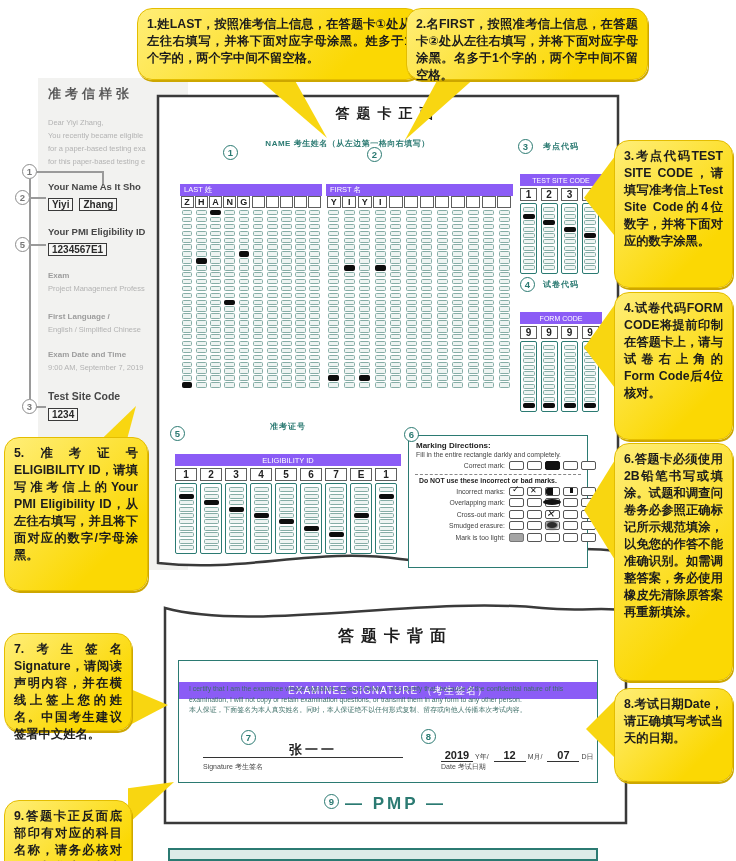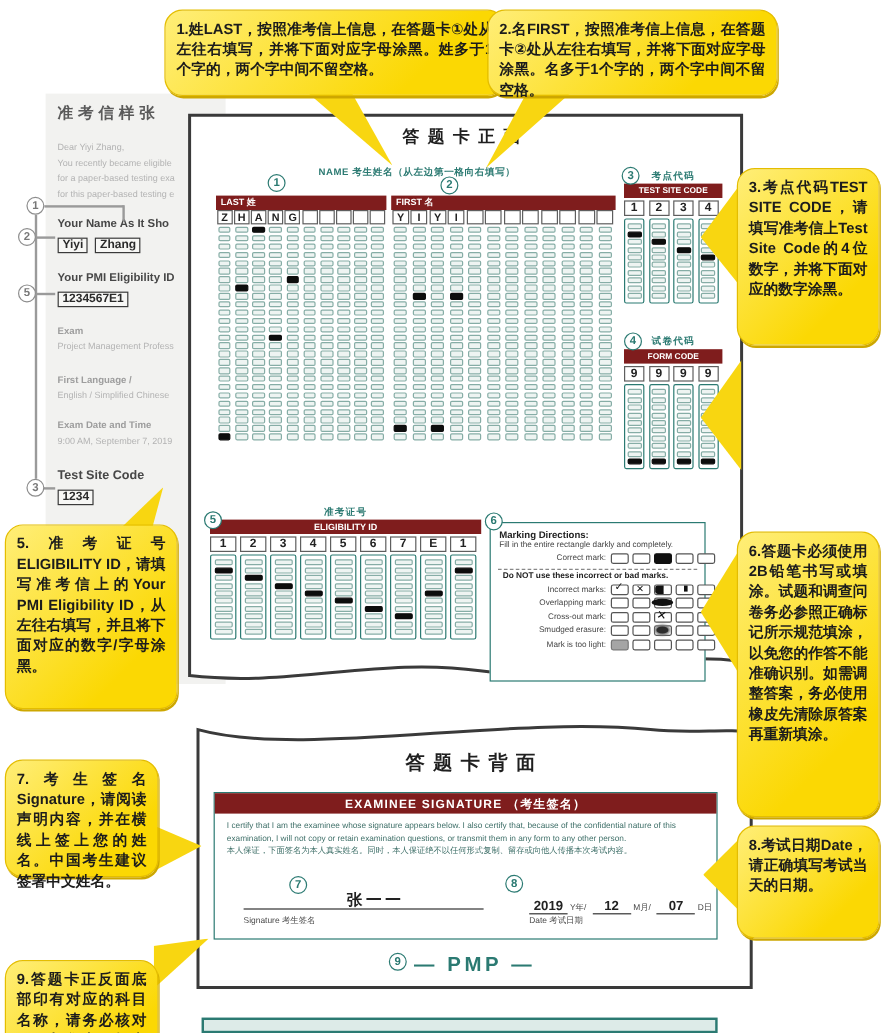--- a/index.html
+++ b/index.html
@@ -15,21 +15,21 @@
   .l-row{position:absolute;left:10px;white-space:nowrap;}
   .lconn{position:absolute;background:#9a9a9a;z-index:2;}
   
   .circ{position:absolute;width:15px;height:15px;border:1.5px solid #2b7a72;border-radius:50%;background:#fff;
         color:#2b7a72;font-size:9.5px;font-weight:bold;display:flex;align-items:center;justify-content:center;z-index:6;box-sizing:border-box;}
   .circ.gray{border-color:#8d8d8d;color:#787878;}
   
   .sheet{position:absolute;z-index:2;}
   .sheet svg{position:absolute;left:0;top:0;}
   .sheet-title{position:absolute;width:100%;text-align:center;font-size:14px;font-weight:bold;color:#1f1f1f;letter-spacing:7px;}
-  .tealbar{background:#7f1d1d;color:#fff;font-weight:bold;display:flex;align-items:center;box-sizing:border-box;}
+  .tealbar{background:#8b5cf6;color:#fff;font-weight:normal;display:flex;align-items:center;box-sizing:border-box;margin-top:21px;}
   .name-label{position:absolute;text-align:center;font-size:8px;font-weight:bold;color:#2b7a72;letter-spacing:0.5px;}
   .cn-mini{position:absolute;font-size:8px;font-weight:bold;color:#2b7a72;letter-spacing:1px;}
   
   .gridrow{display:flex;}
   .gcol{flex:none;}
   .gchar{height:12px;border:1px solid #5e5e5e;background:#fff;font-size:9px;font-weight:bold;color:#222;
          display:flex;align-items:center;justify-content:center;margin-bottom:2px;box-sizing:border-box;}
   .gcolbox{box-sizing:border-box;}
   .bubble{box-sizing:border-box;border:1px solid #86ada6;background:#eef4f2;border-radius:1.5px;}
   .bubble.fill{background:#0d0d0d;border-color:#0d0d0d;}
@@ -1209,19 +1209,20 @@
   <div class="tail" style="left:584px;top:300px;width:34px;height:92px;clip-path:polygon(100% 0,100% 100%,0 52%)"></div>
   <div class="tail" style="left:584px;top:455px;width:34px;height:110px;clip-path:polygon(100% 0,100% 100%,0 50%)"></div>
   <div class="tail" style="left:586px;top:697px;width:32px;height:64px;clip-path:polygon(100% 0,100% 100%,0 50%)"></div>
   <div class="tail" style="left:92px;top:406px;width:44px;height:36px;clip-path:polygon(100% 0,15% 100%,78% 100%)"></div>
   <div class="tail" style="left:128px;top:688px;width:40px;height:38px;clip-path:polygon(0 0,0 100%,100% 45%)"></div>
   <div class="tail" style="left:128px;top:782px;width:46px;height:42px;clip-path:polygon(0 15%,0 100%,100% 0)"></div>
 
   <div class="callout" style="left:137px;top:8px;width:284px;height:72px">1.姓LAST，按照准考信上信息，在答题卡①处从左往右填写，并将下面对应字母涂黑。姓多于1个字的，两个字中间不留空格。</div>
   <div class="callout" style="left:406px;top:8px;width:242px;height:72px">2.名FIRST，按照准考信上信息，在答题卡②处从左往右填写，并将下面对应字母涂黑。名多于1个字的，两个字中间不留空格。</div>
   <div class="callout" style="left:614px;top:140px;width:119px;height:148px">3.考点代码TEST SITE CODE，请填写准考信上Test Site Code的4位数字，并将下面对应的数字涂黑。</div>
+  <div class="callout" style="left:614px;top:292px;width:119px;height:148px">4.试卷代码FORM CODE将提前印制在答题卡上，请与试卷右上角的Form Code后4位核对。</div>
   <div class="callout" style="left:614px;top:443px;width:119px;height:238px">6.答题卡必须使用2B铅笔书写或填涂。试题和调查问卷务必参照正确标记所示规范填涂，以免您的作答不能准确识别。如需调整答案，务必使用橡皮先清除原答案再重新填涂。</div>
   <div class="callout" style="left:614px;top:688px;width:119px;height:94px">8.考试日期Date，请正确填写考试当天的日期。</div>
   <div class="callout" style="left:4px;top:437px;width:144px;height:154px">5.准考证号ELIGIBILITY ID，请填写准考信上的Your PMI Eligibility ID，从左往右填写，并且将下面对应的数字/字母涂黑。</div>
   <div class="callout" style="left:4px;top:633px;width:128px;height:98px">7.考生签名Signature，请阅读声明内容，并在横线上签上您的姓名。中国考生建议签署中文姓名。</div>
   <div class="callout" style="left:4px;top:800px;width:128px;height:96px">9.答题卡正反面底部印有对应的科目名称，请务必核对是否与您实际报考科目一致。</div>
 
 </div>
 
 </body></html>

